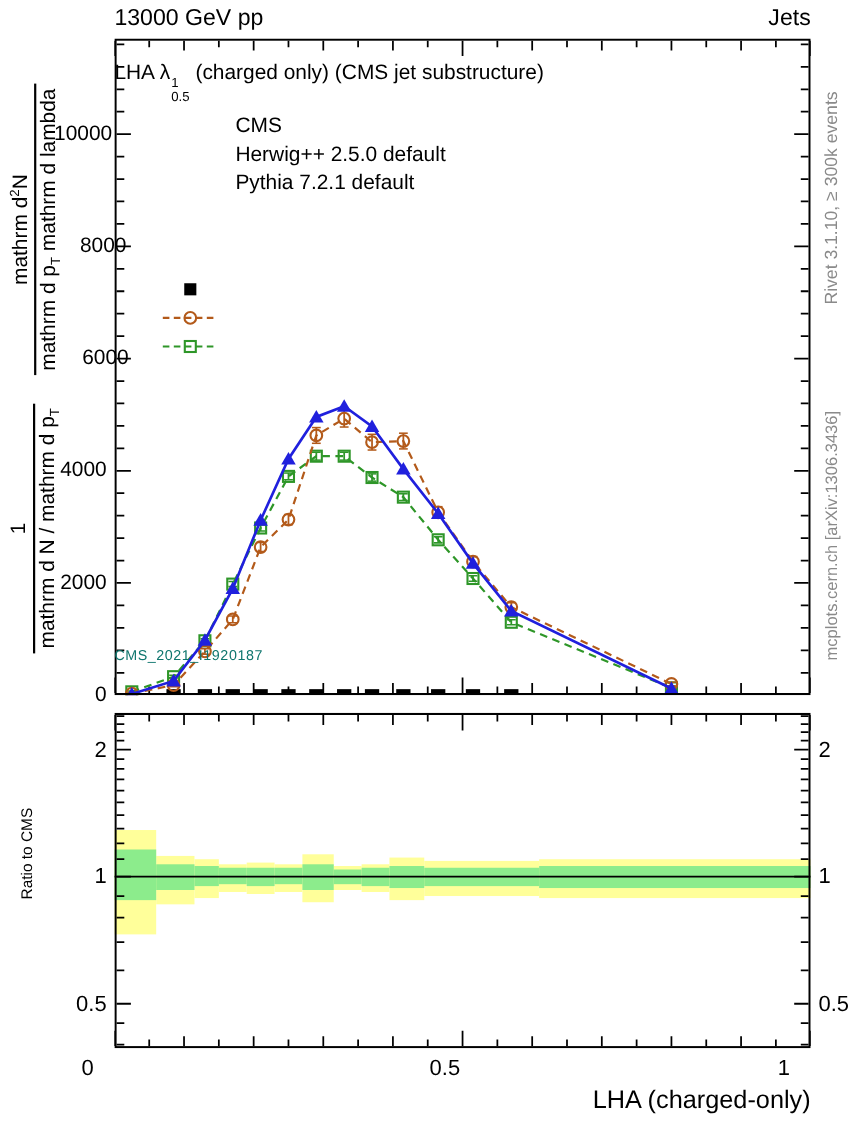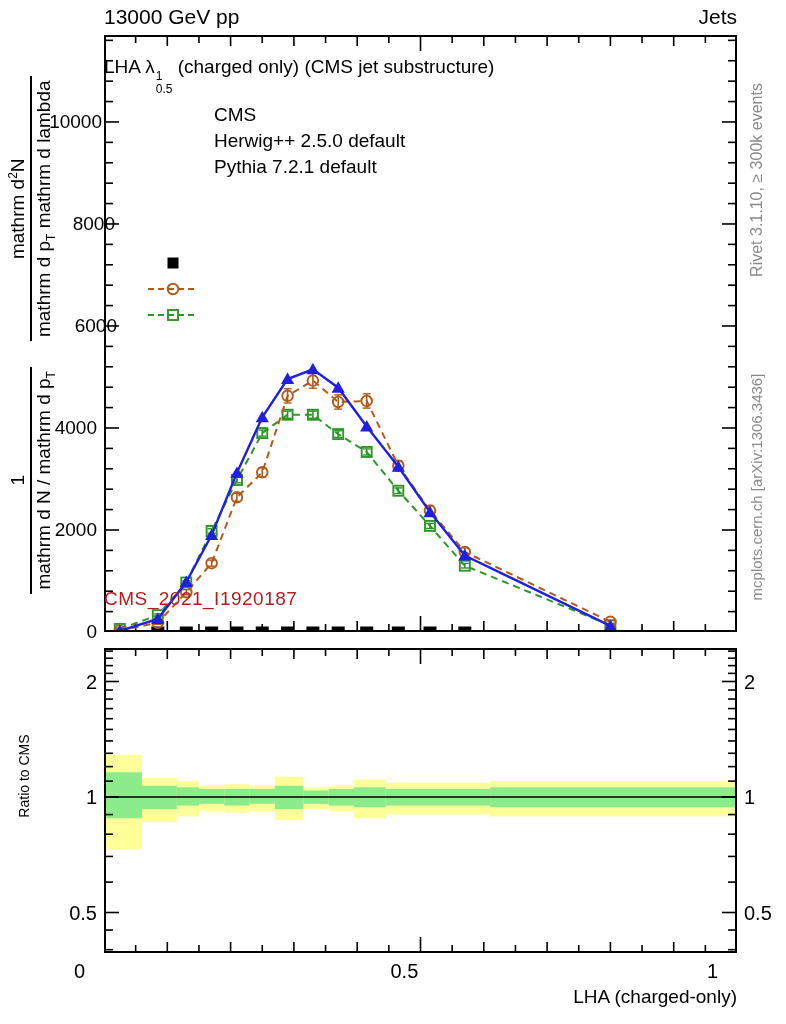--- a/index.html
+++ b/index.html
@@ -1,23 +1,23 @@
 <!DOCTYPE html>
 <html><head>
 <meta charset="utf-8">
 <style>
   html,body{margin:0;padding:0;background:#fff}
   body{width:786px;height:1024px;position:relative;font-family:"Liberation Sans",sans-serif;color:#000;overflow:hidden}
   .abs{position:absolute}
   .hdr{font-size:21px}
   .ttl{font-size:19px}
-  .wm{font-size:19px;color:#b91c1c;letter-spacing:.5px}
+  .wm{font-size:13px;color:#0f766e;letter-spacing:.5px}
   .sideTxt{font-size:16px;color:#8a8a8a;text-align:center;transform:rotate(-90deg);white-space:nowrap}
   .sideTxt2{font-size:15px}
-  .xlab{font-size:19px;text-align:right}
+  .xlab{font-size:23px;text-align:right}
   .tick{font-size:19px;line-height:22px}
   .rtick{font-size:20px;line-height:24px}
   .right{text-align:right}.center{text-align:left}
   .ylabelWrap{display:flex;align-items:center;justify-content:center;transform:rotate(-90deg);font-size:19px;white-space:nowrap}
   .frac{display:inline-block;text-align:center;margin:0 13px;vertical-align:middle}
   .frac .num{display:block;padding:0 4px 1px;border-bottom:2px solid #000}
   .frac .den{display:block;padding:1px 4px 0}
   .frac sub{font-size:12px}
   .frac sup{font-size:12px}
   .ratioLab{font-size:14px;text-align:center;transform:rotate(-90deg);white-space:nowrap}

